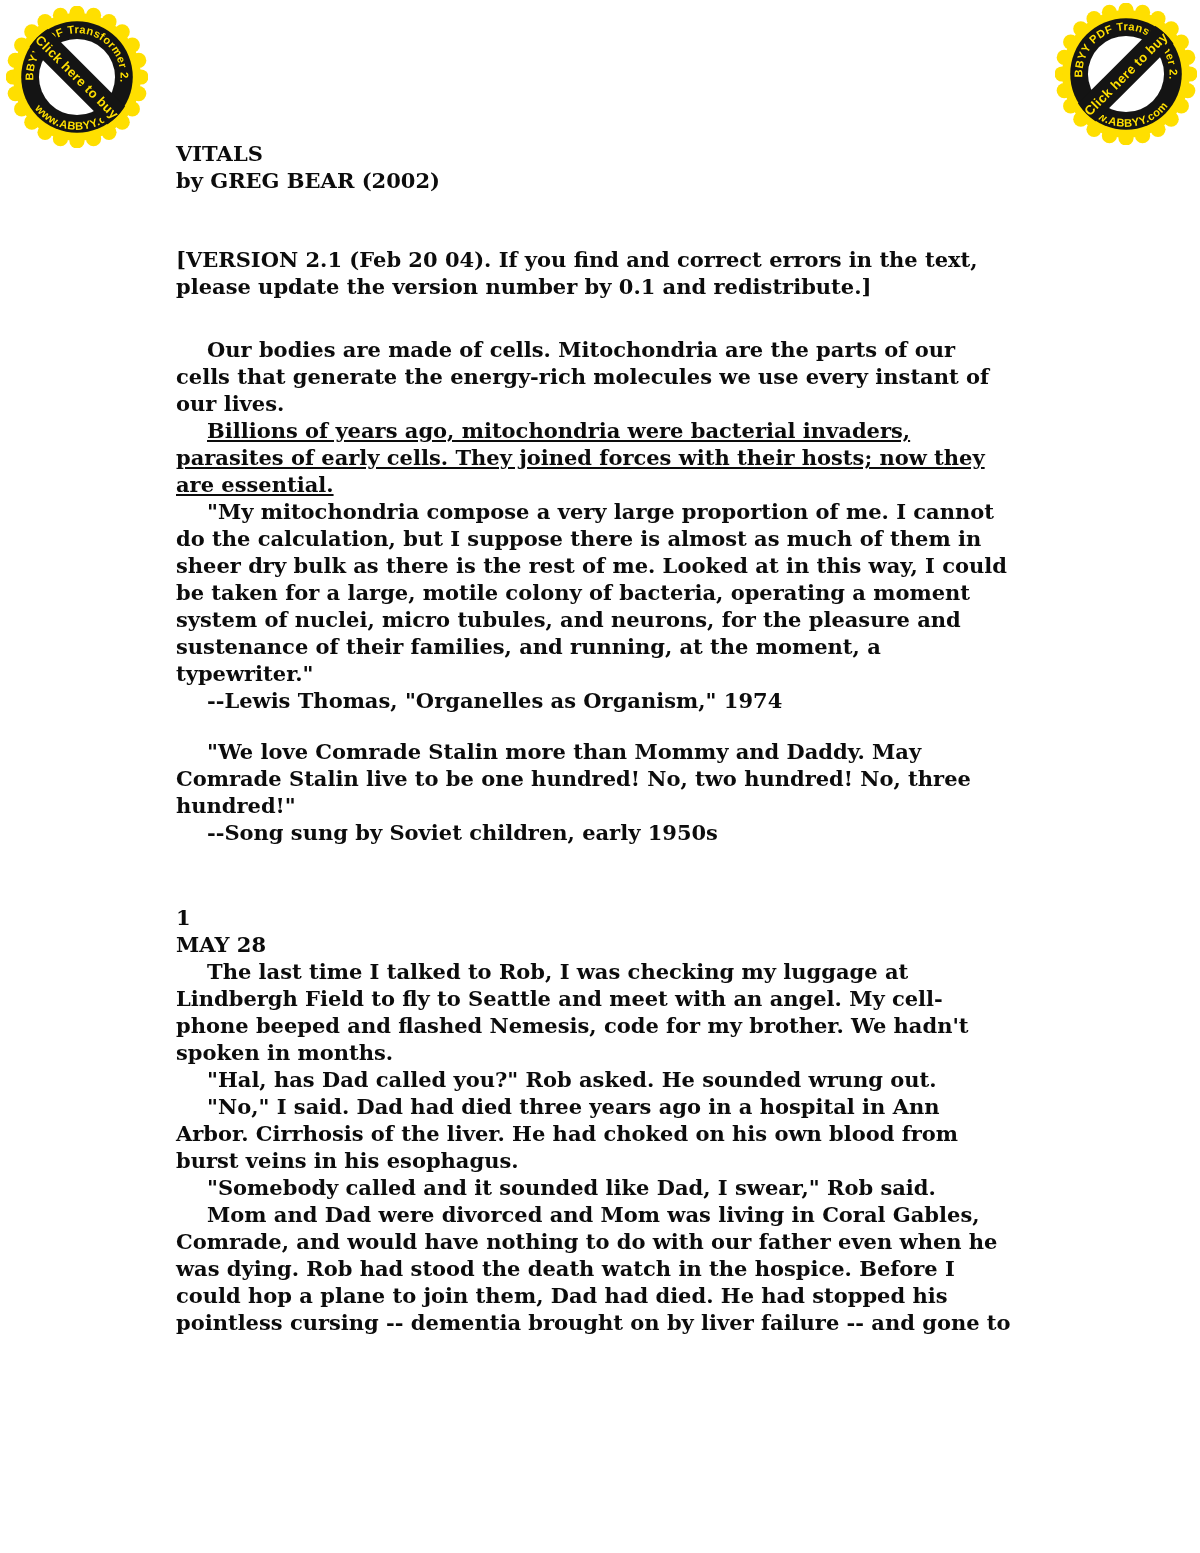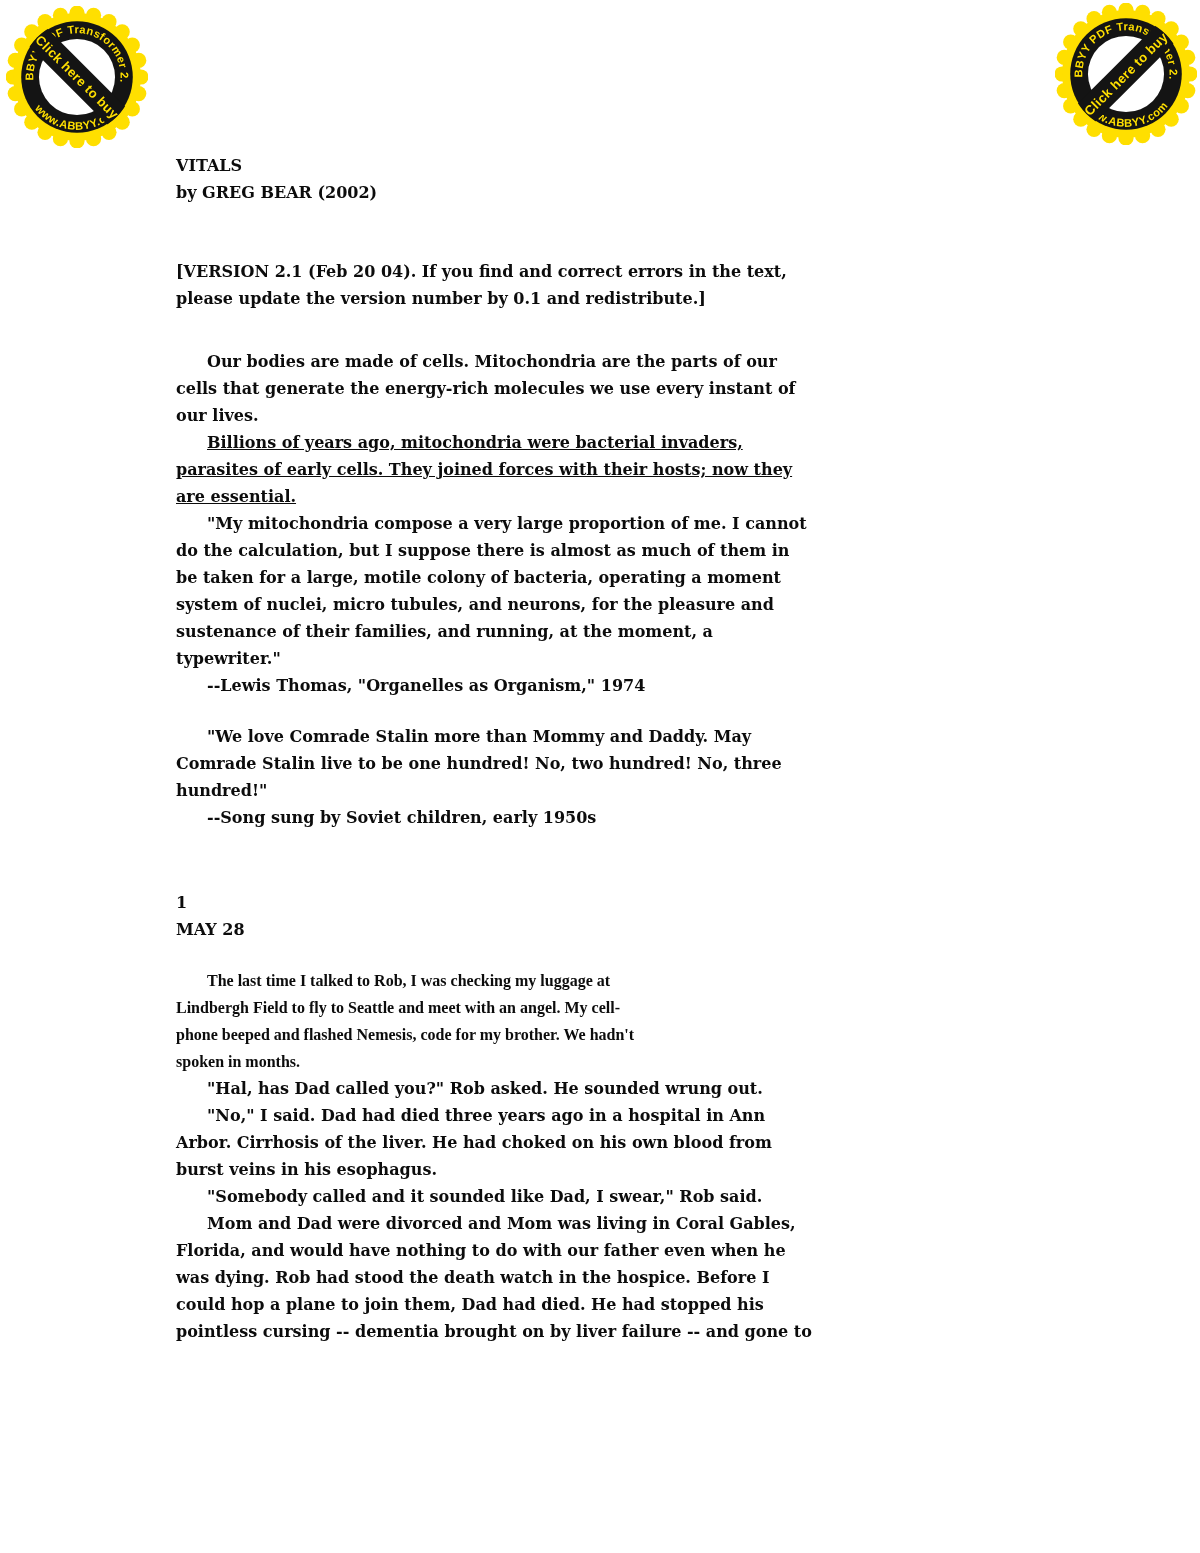--- a/index.html
+++ b/index.html
@@ -23,24 +23,24 @@
   }
   .ribbon-text{
     font-family:"Liberation Sans", sans-serif;
     font-weight:bold;
     font-size:13px;
     letter-spacing:0.3px;
   }
   
   .text-column{
     position:absolute;
-    left:176px;top:152px;
+    left:176px;top:140px;
     width:880px;
     color:#0c0c0c;
-    font-size:16px;
+    font-size:21px;
     font-weight:bold;
     line-height:27px;
   }
   .block{margin:0;}
   .line{white-space:pre;height:27px;}
   .line.indent{padding-left:31px;}
 </style>
 </head>
 <body>
 
@@ -163,55 +163,56 @@
         <div class="line">our lives.</div>
       </div>
       <div class="block" style="margin-top: 0px; text-decoration: underline;">
         <div class="line indent">Billions of years ago, mitochondria were bacterial invaders,</div>
         <div class="line">parasites of early cells. They joined forces with their hosts; now they</div>
         <div class="line">are essential.</div>
       </div>
       <div class="block" style="margin-top: 0px;">
         <div class="line indent">"My mitochondria compose a very large proportion of me. I cannot</div>
         <div class="line">do the calculation, but I suppose there is almost as much of them in</div>
+        <div class="line">sheer dry bulk as there is the rest of me. Looked at in this way, I could</div>
         <div class="line">be taken for a large, motile colony of bacteria, operating a moment</div>
         <div class="line">system of nuclei, micro tubules, and neurons, for the pleasure and</div>
         <div class="line">sustenance of their families, and running, at the moment, a</div>
         <div class="line">typewriter."</div>
         <div class="line indent">--Lewis Thomas, "Organelles as Organism," 1974</div>
       </div>
       <div class="block" style="margin-top: 24px;">
         <div class="line indent">"We love Comrade Stalin more than Mommy and Daddy. May</div>
         <div class="line">Comrade Stalin live to be one hundred! No, two hundred! No, three</div>
         <div class="line">hundred!"</div>
         <div class="line indent">--Song sung by Soviet children, early 1950s</div>
       </div>
       <div class="block" style="margin-top: 58px;">
         <div class="line">1</div>
         <div class="line">MAY 28</div>
       </div>
-      <div class="block" style="margin-top: 24px; font-family: Liberation Serif, serif;">
+      <div class="block" style="">
         <div class="line indent">The last time I talked to Rob, I was checking my luggage at</div>
         <div class="line">Lindbergh Field to fly to Seattle and meet with an angel. My cell-</div>
         <div class="line">phone beeped and flashed Nemesis, code for my brother. We hadn't</div>
         <div class="line">spoken in months.</div>
       </div>
       <div class="block" style="margin-top: 0px;">
         <div class="line indent">"Hal, has Dad called you?" Rob asked. He sounded wrung out.</div>
       </div>
       <div class="block" style="margin-top: 0px;">
         <div class="line indent">"No," I said. Dad had died three years ago in a hospital in Ann</div>
         <div class="line">Arbor. Cirrhosis of the liver. He had choked on his own blood from</div>
         <div class="line">burst veins in his esophagus.</div>
       </div>
       <div class="block" style="margin-top: 0px;">
         <div class="line indent">"Somebody called and it sounded like Dad, I swear," Rob said.</div>
       </div>
       <div class="block" style="margin-top: 0px;">
         <div class="line indent">Mom and Dad were divorced and Mom was living in Coral Gables,</div>
-        <div class="line">Florida, and would have nothing to do with our father even when he</div>
+        <div class="line">Comrade, and would have nothing to do with our father even when he</div>
         <div class="line">was dying. Rob had stood the death watch in the hospice. Before I</div>
         <div class="line">could hop a plane to join them, Dad had died. He had stopped his</div>
         <div class="line">pointless cursing -- dementia brought on by liver failure -- and gone to</div>
       </div>
     </div>
 
 </div>
 
 </body></html>

